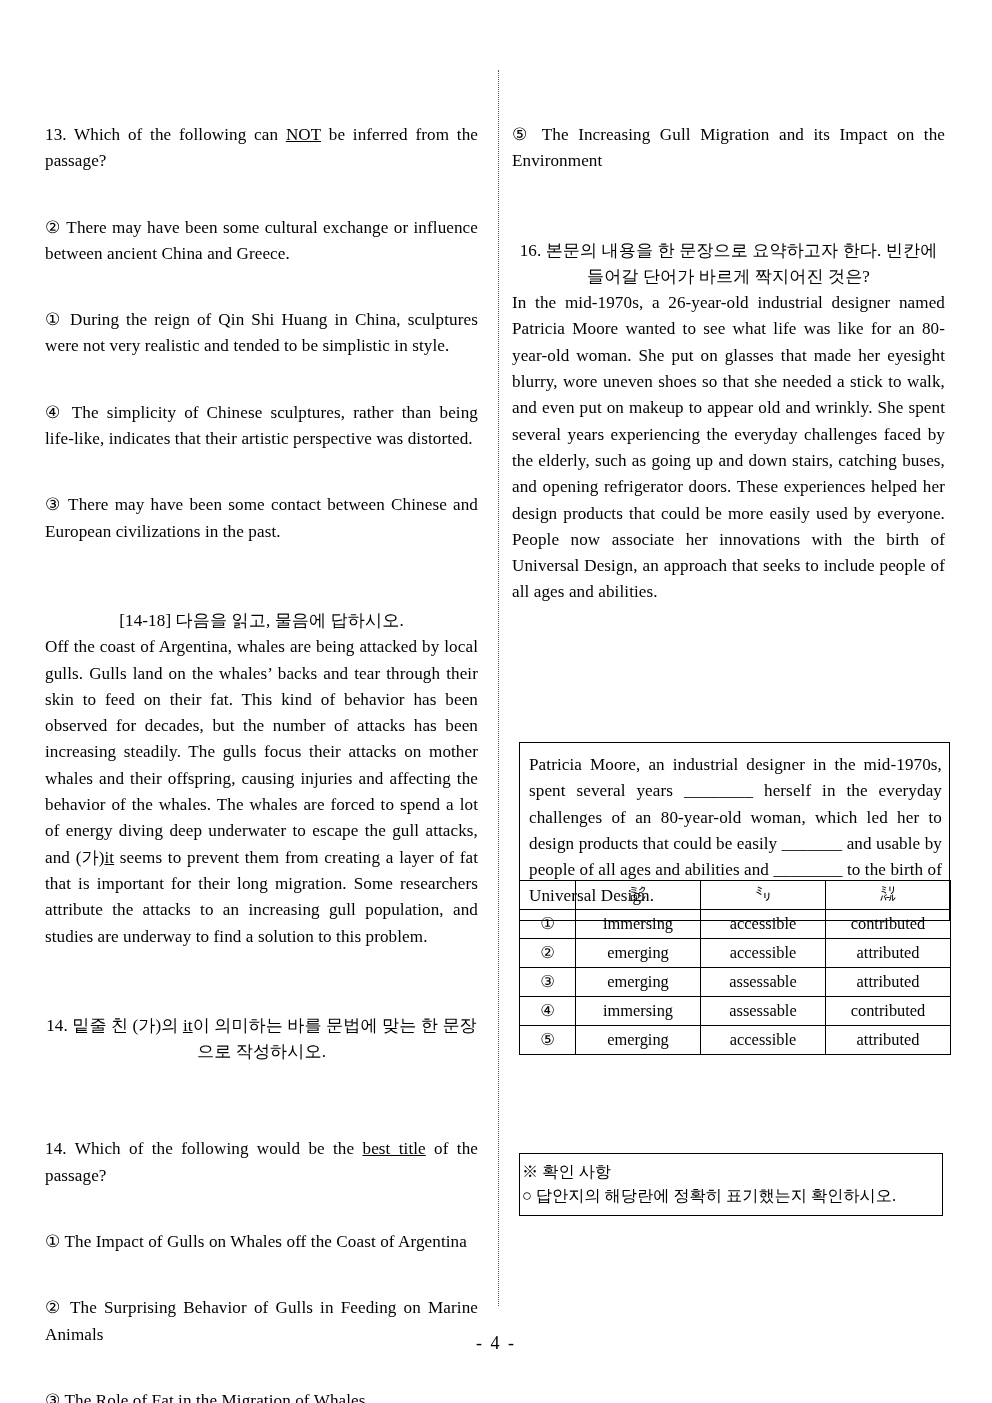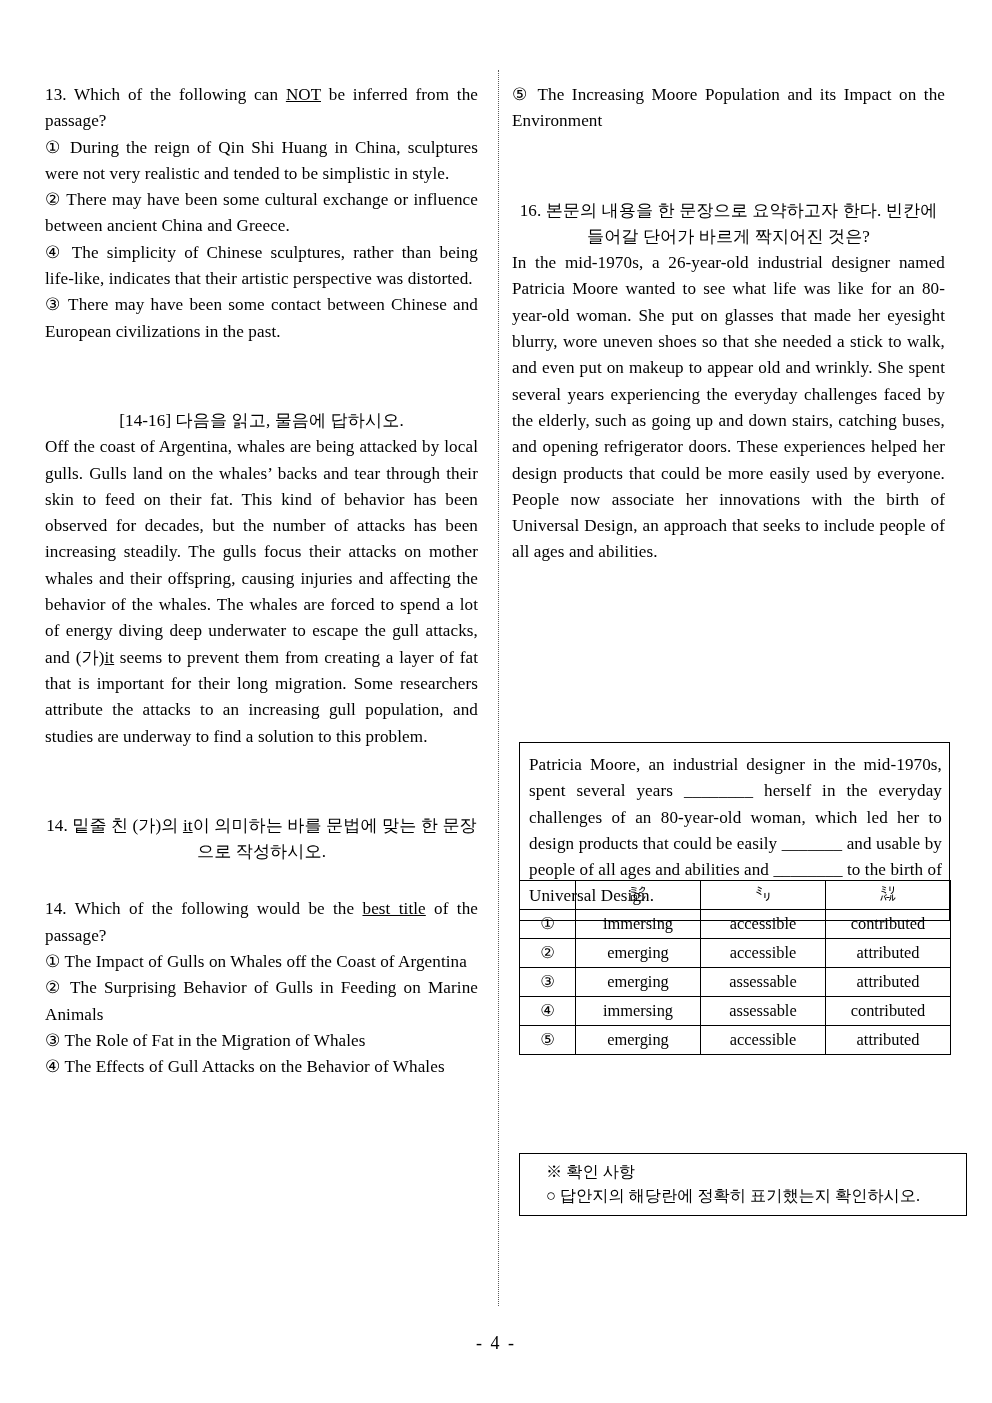--- a/index.html
+++ b/index.html
@@ -52,20 +52,21 @@
   }
   .gap-lg { height: 31px; }
 
   .u { text-decoration: underline; }
   .nb { white-space: nowrap; }
 
   
   .choice, .qstem {
     display: block;
     text-align: justify;
+    margin-top: 40px;
   }
 
   
   .summary-box {
     position: absolute;
     left: 7px;
     width: 413px;
     border: 1.3px solid #000;
     padding: 9px 7px 10px 9px;
     box-sizing: content-box;
@@ -91,21 +92,21 @@
   }
   .ans-table .c-num { width: 55px; }
   .ans-table .c-opt { width: 124px; }
 
   
   .notice-box {
     position: absolute;
     left: 7px;
     width: 413px;
     border: 1.3px solid #000;
-    padding: 6px 7px 7px 26px;
+    padding: 6px 7px 7px 2px;
   }
   .notice-line {
     font-size: 16.2px;
     line-height: 24px;
     white-space: nowrap;
   }
 
   
   .footer {
     position: absolute;
@@ -121,30 +122,30 @@
 <body>
 
 <div class="page">
 
   <div class="divider"></div>
 
   <div class="col col-left">
 
     <div>
       <p class="para qstem"><span>13. Which of the following can </span><span class="u">NOT</span><span> be inferred from the passage?</span></p>
+      <p class="para choice">② There may have been some cultural exchange or influence between ancient China and Greece.</p>
       <p class="para choice">① During the reign of Qin Shi Huang in China, sculptures were not very realistic and tended to be simplistic in style.</p>
-      <p class="para choice">② There may have been some cultural exchange or influence between ancient China and Greece.</p>
       <p class="para choice">④ The simplicity of Chinese sculptures, rather than being life-like, indicates that their artistic perspective was distorted.</p>
       <p class="para choice">③ There may have been some contact between Chinese and European civilizations in the past.</p>
     </div>
 
     <div class="gap-lg"></div>
 
     <div>
-      <p class="para kr">[14-16] 다음을 읽고, 물음에 답하시오.</p>
+      <p class="para kr">[14-18] 다음을 읽고, 물음에 답하시오.</p>
       <p class="para"><span>Off the coast of Argentina, whales are being attacked by local gulls. Gulls land on the whales’ backs and tear through their skin to feed on their fat. This kind of behavior has been observed for decades, but the number of attacks has been increasing steadily. The gulls focus their attacks on mother whales and their offspring, causing injuries and affecting the behavior of the whales. The whales are forced to spend a lot of energy diving deep underwater to escape the gull attacks, and </span><span class="nb">(가)</span><span class="u">it</span><span> seems to prevent them from creating a layer of fat that is important for their long migration. Some researchers attribute the attacks to an increasing gull population, and studies are underway to find a solution to this problem.</span></p>
     </div>
 
     <div class="gap-lg"></div>
 
     <div>
       <p class="para kr"><span>14. 밑줄 친 (가)의 </span><span class="u">it</span><span>이 의미하는 바를 문법에 맞는 한 문장으로 작성하시오.</span></p>
     </div>
 
     <div class="gap-lg"></div>
@@ -154,21 +155,21 @@
       <p class="para choice">① The Impact of Gulls on Whales off the Coast of Argentina</p>
       <p class="para choice">② The Surprising Behavior of Gulls in Feeding on Marine Animals</p>
       <p class="para choice">③ The Role of Fat in the Migration of Whales</p>
       <p class="para choice">④ The Effects of Gull Attacks on the Behavior of Whales</p>
     </div>
 
   </div>
 
   <div class="col col-right">
 
-    <p class="para choice">⑤ The Increasing Moore Population and its Impact on the Environment</p>
+    <p class="para choice">⑤ The Increasing Gull Migration and its Impact on the Environment</p>
 
     <div class="gap-lg"></div>
 
     <div>
       <p class="para kr">16. 본문의 내용을 한 문장으로 요약하고자 한다. 빈칸에 들어갈 단어가 바르게 짝지어진 것은?</p>
       <p class="para">In the mid-1970s, a 26-year-old industrial designer named Patricia Moore wanted to see what life was like for an 80-year-old woman. She put on glasses that made her eyesight blurry, wore uneven shoes so that she needed a stick to walk, and even put on makeup to appear old and wrinkly. She spent several years experiencing the everyday challenges faced by the elderly, such as going up and down stairs, catching buses, and opening refrigerator doors. These experiences helped her design products that could be more easily used by everyone. People now associate her innovations with the birth of Universal Design, an approach that seeks to include people of all ages and abilities.</p>
     </div>
 
     <div class="summary-box" style="top:660px;">
       <p class="para"><span>Patricia Moore, an industrial designer in the mid-1970s, spent several years </span><span class="nb">________</span><span> herself in the everyday challenges of an 80-year-old woman, which led her to design products that could be easily </span><span class="nb">_______</span><span> and usable by people of all ages and abilities and </span><span class="nb">________</span><span> to the birth of Universal Design.</span></p>

